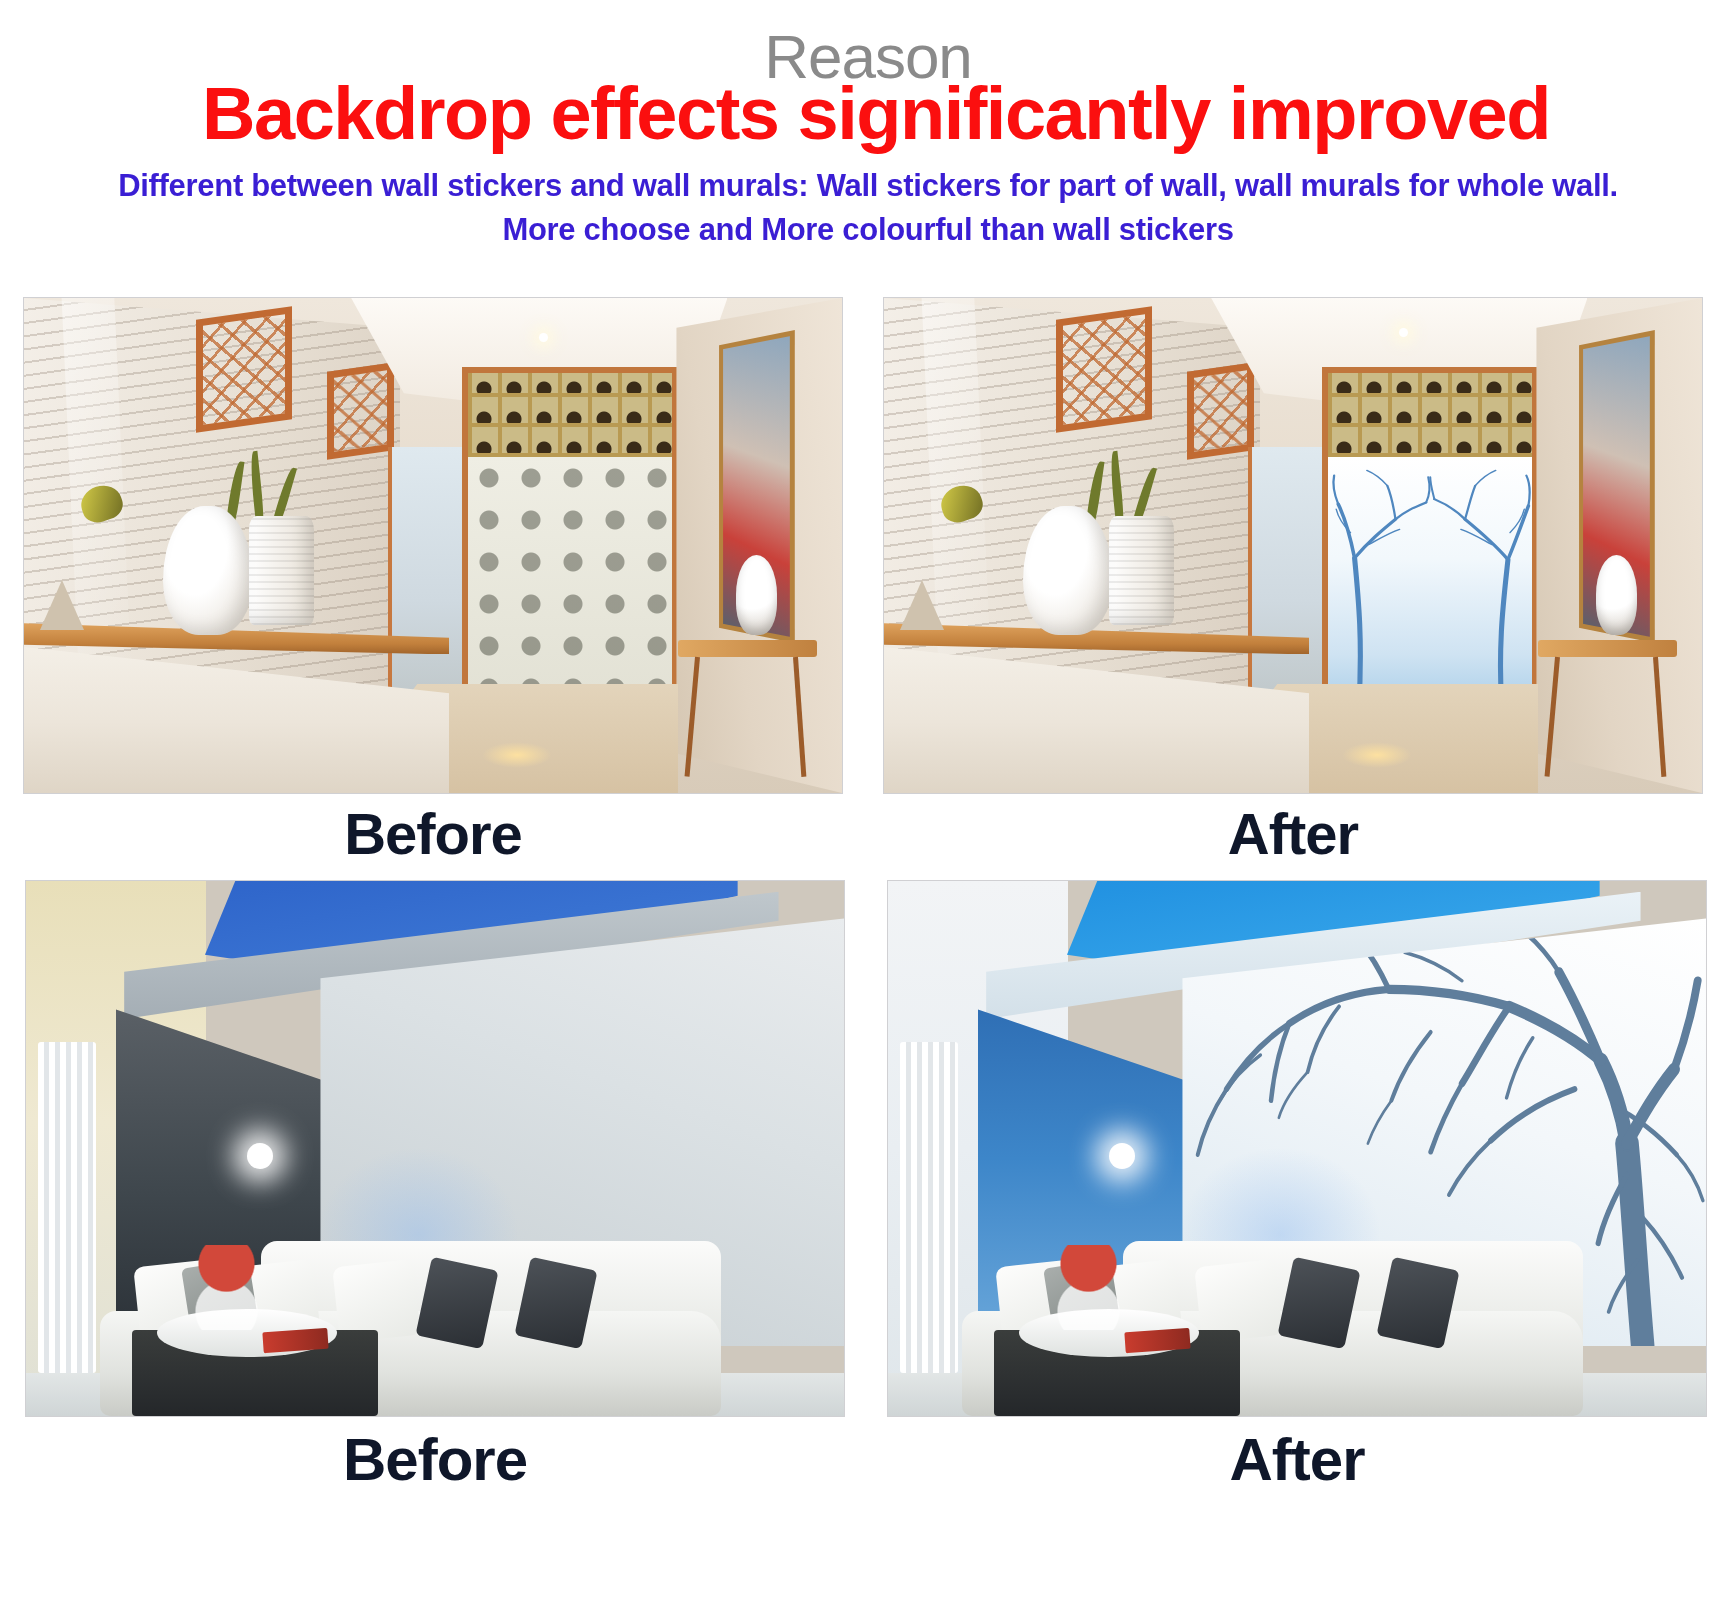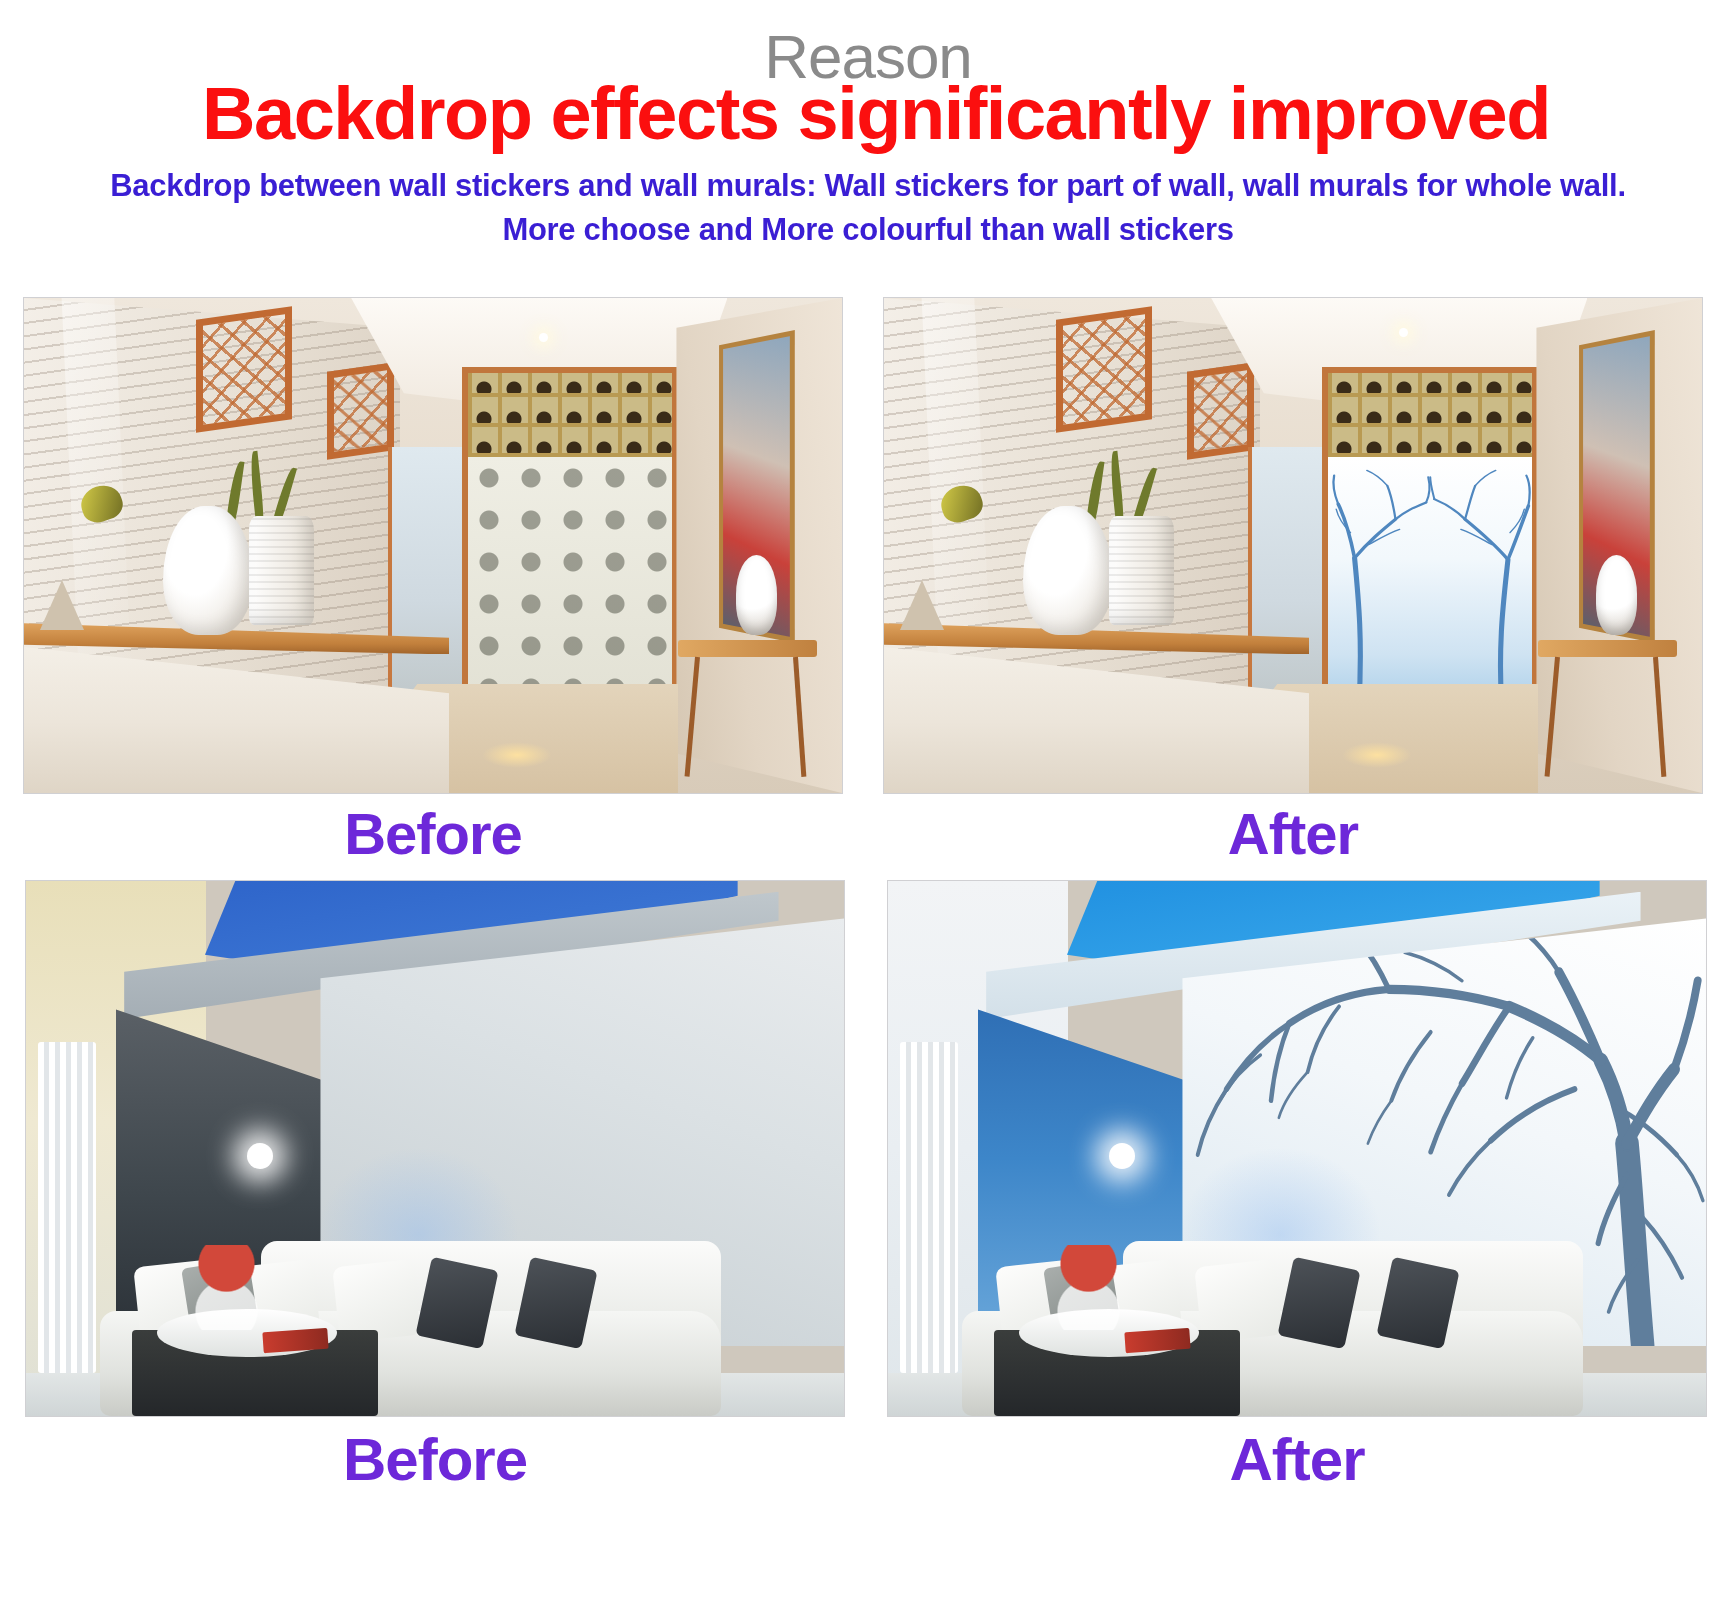--- a/index.html
+++ b/index.html
@@ -84,21 +84,21 @@
     box-shadow: 0 0 0 1px rgba(170,170,175,0.55);
     background: #cfc8bd;
   }
   .photo.top    { width: 818px; height: 495px; }
   .photo.bottom { width: 818px; height: 535px; }
 
   .caption {
     font-family: "Liberation Sans", sans-serif;
     font-weight: bold;
     font-size: 58px;
-    color: #6d28d9;
+    color: #0f172a;
     line-height: 1;
     margin-top: 12px;
     letter-spacing: -1px;
   }
   .cell.bottom .caption { margin-top: 14px; font-size: 60px; }
 
   
   .hall {
     position: absolute;
     inset: 0;
@@ -375,21 +375,21 @@
     position: absolute; left: 0; bottom: 0; width: 100%; height: 8%;
     background: linear-gradient(180deg,#e2e6e6,#cfd5d6);
   }
 </style>
 </head>
 <body>
 
 <div class="header">
   <div class="reason-title">Reason</div>
   <div class="main-headline">Backdrop effects significantly improved</div>
-  <div class="sub-line first">Backdrop between wall stickers and wall murals: Wall stickers for part of wall, wall murals for whole wall.</div>
+  <div class="sub-line first">Different between wall stickers and wall murals: Wall stickers for part of wall, wall murals for whole wall.</div>
   <div class="sub-line second">More choose and More colourful than wall stickers</div>
 </div>
 
 <div class="grid">
 
   <div class="row">
 
     <div class="cell top">
       <div class="photo top">
         <div class="hall">

